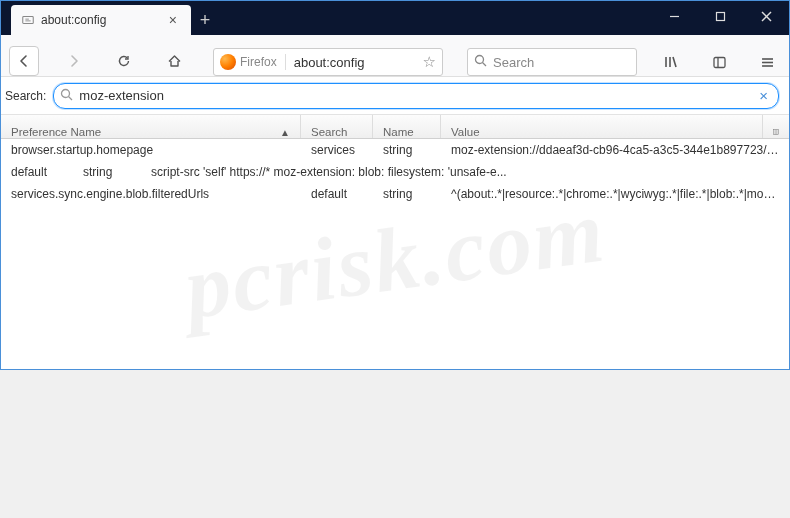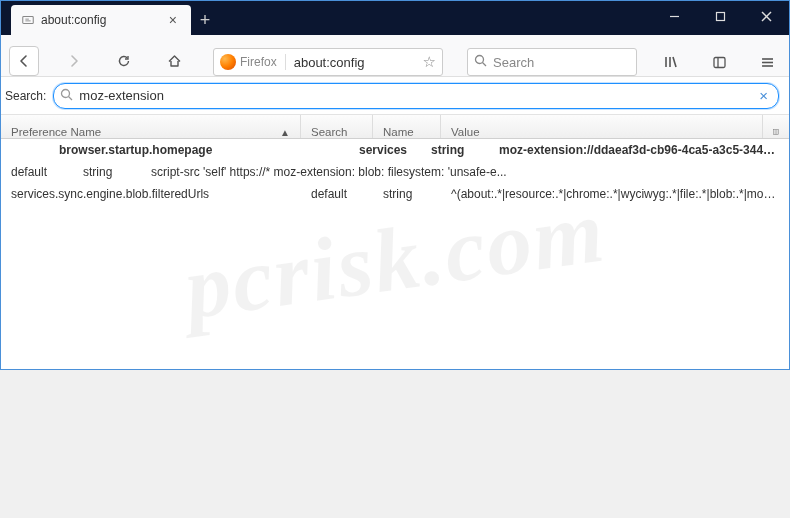--- a/index.html
+++ b/index.html
@@ -192,21 +192,21 @@
     height: 22px;
     align-items: center;
     font-size: 12px;
     color: #333;
   }
   .row .cell { padding: 0 10px; white-space: nowrap; overflow: hidden; text-overflow: ellipsis; }
   .row .cell.name { width: 300px; }
   .row .cell.status { width: 72px; }
   .row .cell.type { width: 68px; }
   .row .cell.value { flex: 1; }
-  .row.bold { font-weight: bold; padding-left: 48px; }
+  .row.bold { font-weight: normal; }
   
   .watermark {
     position: absolute;
     top: 50%; left: 50%;
     transform: translate(-50%,-50%) rotate(-8deg);
     font-size: 90px;
     font-style: italic;
     font-weight: bold;
     color: rgba(0,0,0,0.05);
     pointer-events: none;

